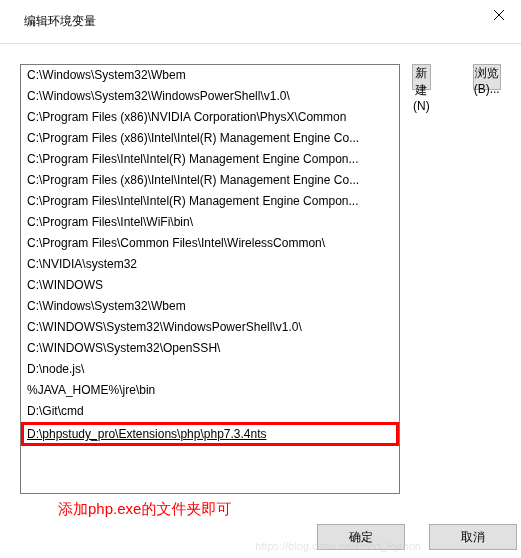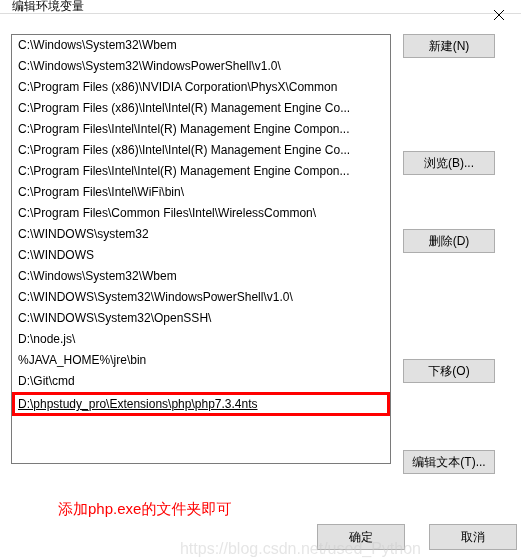--- a/index.html
+++ b/index.html
@@ -5,44 +5,44 @@
     * { box-sizing: border-box; margin: 0; padding: 0; }
     body {
       font-family: "Microsoft YaHei", "Segoe UI", sans-serif;
       font-size: 12px;
       background: #fff;
       width: 521px;
       height: 558px;
       overflow: hidden;
     }
     .title-bar {
-      height: 14px;
+      height: 44px;
       display: flex;
       align-items: center;
-      padding: 0 12px;
+      padding: 0 24px;
       border-bottom: 1px solid #ddd;
       background: #fff;
       position: relative;
     }
     .title-bar .title { font-size: 12px; color: #000; }
     .close-btn {
       position: absolute;
       right: 0;
       top: 0;
       width: 45px;
       height: 30px;
       display: flex;
       align-items: center;
       justify-content: center;
       cursor: pointer;
     }
     .close-btn svg { width: 10px; height: 10px; }
     .main-area {
       display: flex;
-      padding: 20px 0 0 11px;
+      padding: 20px 0 0 20px;
       height: 460px;
     }
     .list-box {
       width: 380px;
       height: 430px;
       border: 1px solid #7a7a7a;
       background: #fff;
       overflow: hidden;
     }
     .list-item {
@@ -58,21 +58,20 @@
     }
     .list-item.highlighted {
       outline: 3px solid #ff0000;
       outline-offset: -3px;
       height: 24px;
       line-height: 24px;
       text-decoration: underline;
     }
     .button-col {
       display: flex;
-      flex-direction: column;
       padding: 0 12px;
       gap: 14px;
       width: 116px;
     }
     .win-btn {
       height: 26px;
       border: 1px solid #adadad;
       background: #e1e1e1;
       font-size: 12px;
       cursor: pointer;
@@ -90,24 +89,24 @@
     .footer {
       position: absolute;
       bottom: 8px;
       right: 4px;
       display: flex;
       gap: 24px;
     }
     .footer .win-btn { width: 88px; }
     .watermark {
       position: absolute;
-      bottom: 0;
+      bottom: 6px;
       right: 100px;
       color: #ccc;
-      font-size: 16px;
+      font-size: 11px;
       opacity: 0.5;
       pointer-events: none;
     }
   </style>
 </head>
 <body>
 
 <div class="title-bar">
   <span class="title">编辑环境变量</span>
   <div class="close-btn">
@@ -121,21 +120,21 @@
   <div class="list-box" id="list-box">
       <div class="list-item">C:\Windows\System32\Wbem</div>
       <div class="list-item">C:\Windows\System32\WindowsPowerShell\v1.0\</div>
       <div class="list-item">C:\Program Files (x86)\NVIDIA Corporation\PhysX\Common</div>
       <div class="list-item">C:\Program Files (x86)\Intel\Intel(R) Management Engine Co...</div>
       <div class="list-item">C:\Program Files\Intel\Intel(R) Management Engine Compon...</div>
       <div class="list-item">C:\Program Files (x86)\Intel\Intel(R) Management Engine Co...</div>
       <div class="list-item">C:\Program Files\Intel\Intel(R) Management Engine Compon...</div>
       <div class="list-item">C:\Program Files\Intel\WiFi\bin\</div>
       <div class="list-item">C:\Program Files\Common Files\Intel\WirelessCommon\</div>
-      <div class="list-item">C:\WINDOWS\system32</div>
+      <div class="list-item">C:\NVIDIA\system32</div>
       <div class="list-item">C:\WINDOWS</div>
       <div class="list-item">C:\Windows\System32\Wbem</div>
       <div class="list-item">C:\WINDOWS\System32\WindowsPowerShell\v1.0\</div>
       <div class="list-item">C:\WINDOWS\System32\OpenSSH\</div>
       <div class="list-item">D:\node.js\</div>
       <div class="list-item">%JAVA_HOME%\jre\bin</div>
       <div class="list-item">D:\Git\cmd</div>
       <div class="list-item highlighted">D:\phpstudy_pro\Extensions\php\php7.3.4nts</div>
     </div>
   <div class="button-col">

